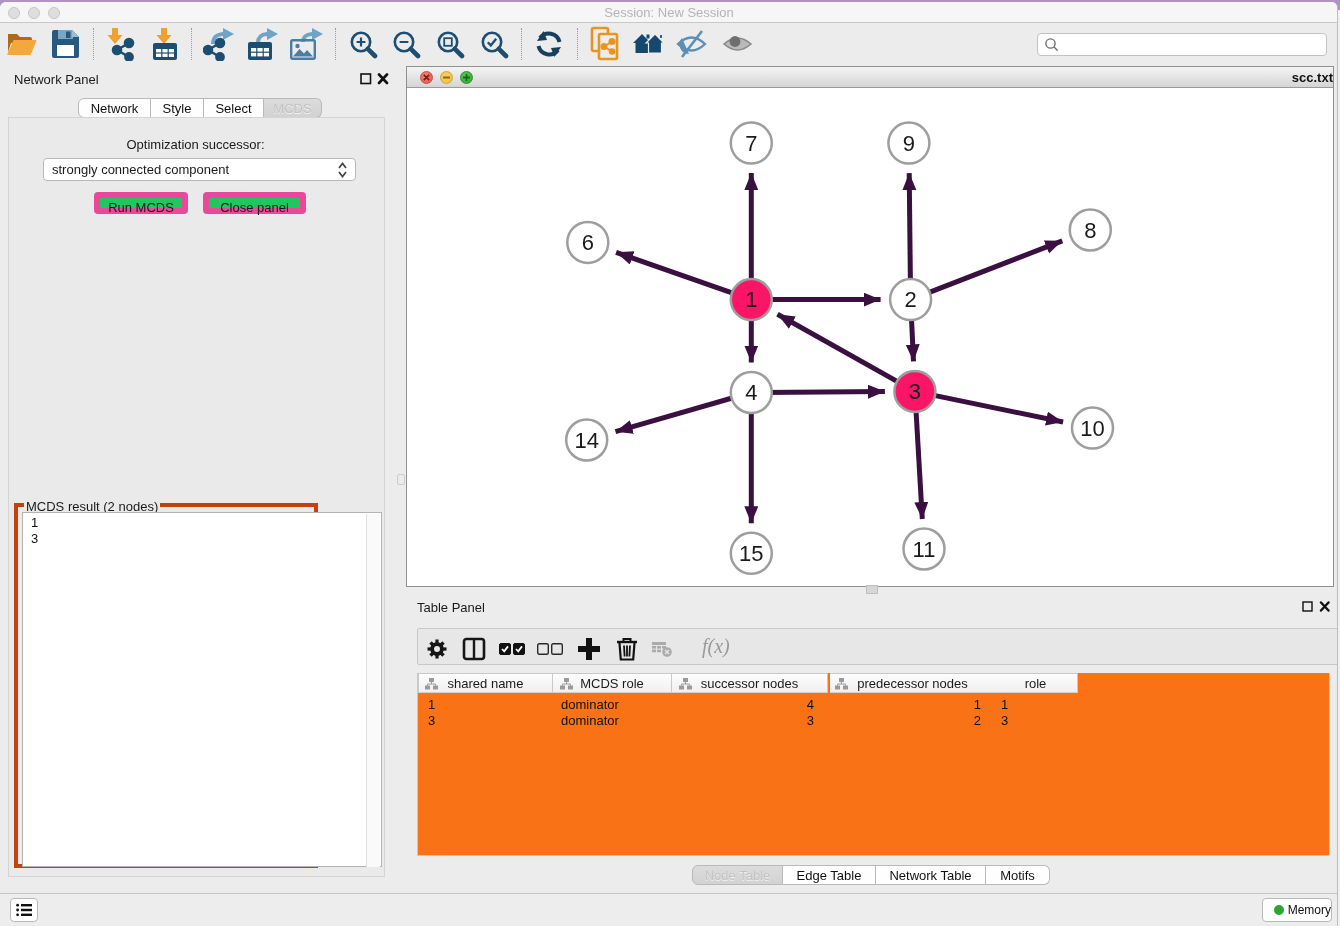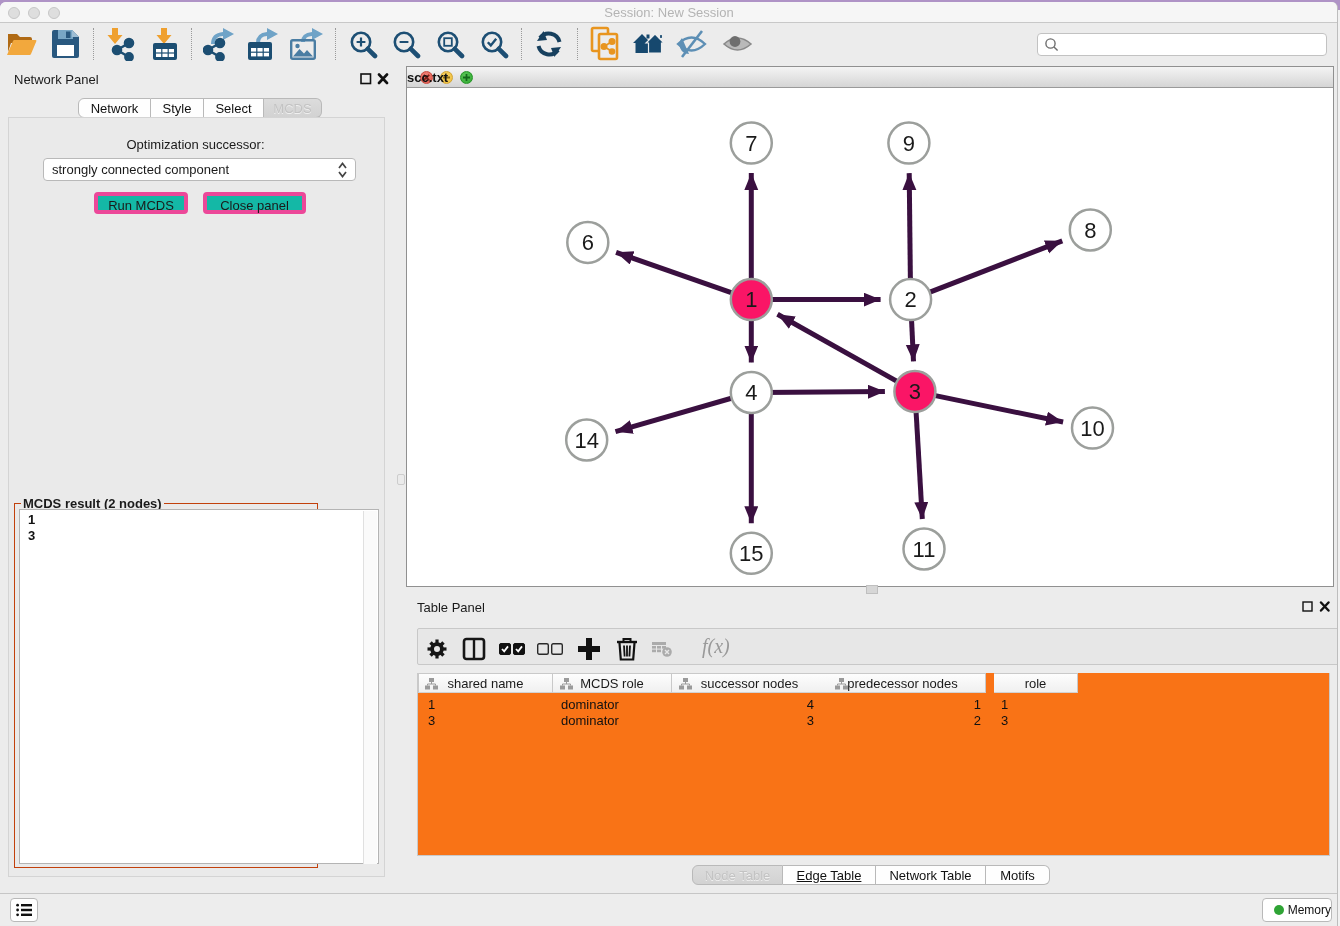--- a/index.html
+++ b/index.html
@@ -33,38 +33,38 @@
   .tab.last { border-radius:0 6px 6px 0; }
   .tab.sel { background:linear-gradient(#dcdcdc,#d2d2d2); color:#c3c3c3;
              text-shadow:0 1px 0 #f0f0f0; }
   #cpsub { position:absolute; left:8px; top:53px; width:377px; height:760px;
            background:#eaeaea; border:1px solid #d4d4d4; }
   #optlabel { position:absolute; left:0; top:73px; width:391px; text-align:center;
               font-size:13px; color:#1a1a1a; }
   #optselect { position:absolute; left:43px; top:94px; width:313px; height:23px;
                background:#fff; border:1px solid #b9b9b9; border-radius:4px;
                font-size:13px; color:#1a1a1a; line-height:21px; padding-left:8px; }
-  .btn { position:absolute; height:22px; background:#14b8a6; border:4px solid #ec4899;
+  .btn { position:absolute; height:22px; background:#22c55e; border:6px solid #ec4899;
          border-radius:4px; font-size:13px; color:#1a1a1a; text-align:center; line-height:20px; }
   
   #mcdsbox { position:absolute; left:14px; top:439px; width:304px; height:365px;
-             border:1px solid #c2410c;font-weight:bold; }
+             border:4px solid #c2410c; }
   #mcdslegend { position:absolute; left:6px; top:-8px; background:#eaeaea;
                 font-size:13px; color:#1a1a1a; padding:0 2px; }
   #mcdstext { position:absolute; left:4px; top:5px; width:360px; height:355px;
               background:#fff; border:1px solid #b4b4b4; font-size:13px; color:#111;
               padding:2px 0 0 8px; line-height:16px; }
   #mcdsscroll { position:absolute; right:1px; top:1px; width:14px; height:353px;
                 background:#fafafa; border-left:1px solid #e0e0e0; }
   
   #netwin { position:absolute; left:406px; top:64px; width:928px; height:521px;
             border:1px solid #909090; background:#fff; }
   #nettitle { position:absolute; left:0; top:0; width:100%; height:21px;
               background:linear-gradient(#f4f4f4,#d5d5d5); border-bottom:1px solid #9a9a9a; }
-  #nettitle .t { position:absolute; width:100%; text-align:left; top:3px;
+  #nettitle .t { position:absolute; width:100%; text-align:right; top:3px;
                  font-size:13px; font-weight:bold; color:#111; }
   .light { position:absolute; top:4px; width:13px; height:13px; border-radius:50%; }
   
   #tpanel { position:absolute; left:406px; top:593px; width:932px; height:298px; background:#ececec; }
   #tphead { position:absolute; left:11px; top:5px; font-size:13px; color:#1a1a1a; }
   #tptoolbar { position:absolute; left:11px; top:33px; width:1069px; height:37px;
                background:#e7e7e7; border:1px solid #c8c8c8; border-radius:2px; }
   #tblarea { position:absolute; left:11px; top:78px; width:913px; height:183px;
              background:#f97316; border:1px solid #c9c9c9; border-top:none; }
   .th { position:absolute; top:0; height:20px; background:linear-gradient(#fdfdfd,#f0f0f0);
@@ -364,21 +364,21 @@
           <circle cx="15" cy="10" r="4.8"></circle>
         </g>
         <path d="M13 8 l4 4 M17 8 l-4 4" stroke="#e7e7e7" stroke-width="1.4"></path>
       </svg>
       <div style="position:absolute;left:284px;top:6px;font-family:'Liberation Serif',serif;font-style:italic;font-size:20px;color:#999;">f(x)</div>
     </div>
     <div id="tblarea">
       <div class="th" style="left:0;width:135px;border-left:1px solid #c9c9c9;">shared name</div>
       <div class="th" style="left:135px;width:119px;">MCDS role</div>
       <div class="th" style="left:254px;width:156px;">successor nodes</div>
-      <div class="th" style="left:402px;width:166px;">predecessor nodes</div>
+      <div class="th" style="left:412px;width:166px;">predecessor nodes</div>
       <div class="th" style="left:576px;width:84px;">role</div>
       <svg class="thico" width="13" height="12" style="position:absolute;left:7px;top:5px;" viewBox="0 0 13 12">
           <g fill="#9a9a9a">
             <rect x="4" y="0" width="5" height="4"></rect>
             <rect x="0" y="7.5" width="5" height="4"></rect>
             <rect x="8" y="7.5" width="5" height="4"></rect>
           </g>
           <path d="M6.5 4 V6 M2.5 7.5 V6 H10.5 V7.5" stroke="#9a9a9a" fill="none"></path>
         </svg>
       <svg class="thico" width="13" height="12" style="position:absolute;left:142px;top:5px;" viewBox="0 0 13 12">
@@ -411,21 +411,21 @@
       <div class="td" style="left:500px;top:24px;width:63px;text-align:right;">1</div>
       <div class="td" style="left:583px;top:24px;">1</div>
       <div class="td" style="left:10px;top:40px;">3</div>
       <div class="td" style="left:143px;top:40px;">dominator</div>
       <div class="td" style="left:330px;top:40px;width:66px;text-align:right;">3</div>
       <div class="td" style="left:500px;top:40px;width:63px;text-align:right;">2</div>
       <div class="td" style="left:583px;top:40px;">3</div>
     </div>
     <div class="tabstrip" style="left:286px;top:270px;">
       <div class="tab first sel" style="width:91px;">Node Table</div>
-      <div class="tab" style="width:93px;text-decoration:underline;">Edge Table</div>
+      <div class="tab" style="width:93px;">Edge Table</div>
       <div class="tab" style="width:110px;">Network Table</div>
       <div class="tab last" style="width:64px;">Motifs</div>
     </div>
   </div>
 
   <div style="position:absolute;left:397px;top:472px;width:8px;height:11px;background:#ebebeb;border:1px solid #cdcdcd;border-radius:2px;"></div>
   <div id="statusbar">
     <div class="sbtn" style="left:10px;width:28px;">
       <svg width="16" height="14" style="position:absolute;left:5px;top:4px;" viewBox="0 0 16 14">
         <circle cx="1.6" cy="2.2" r="1.4" fill="#111"></circle>

